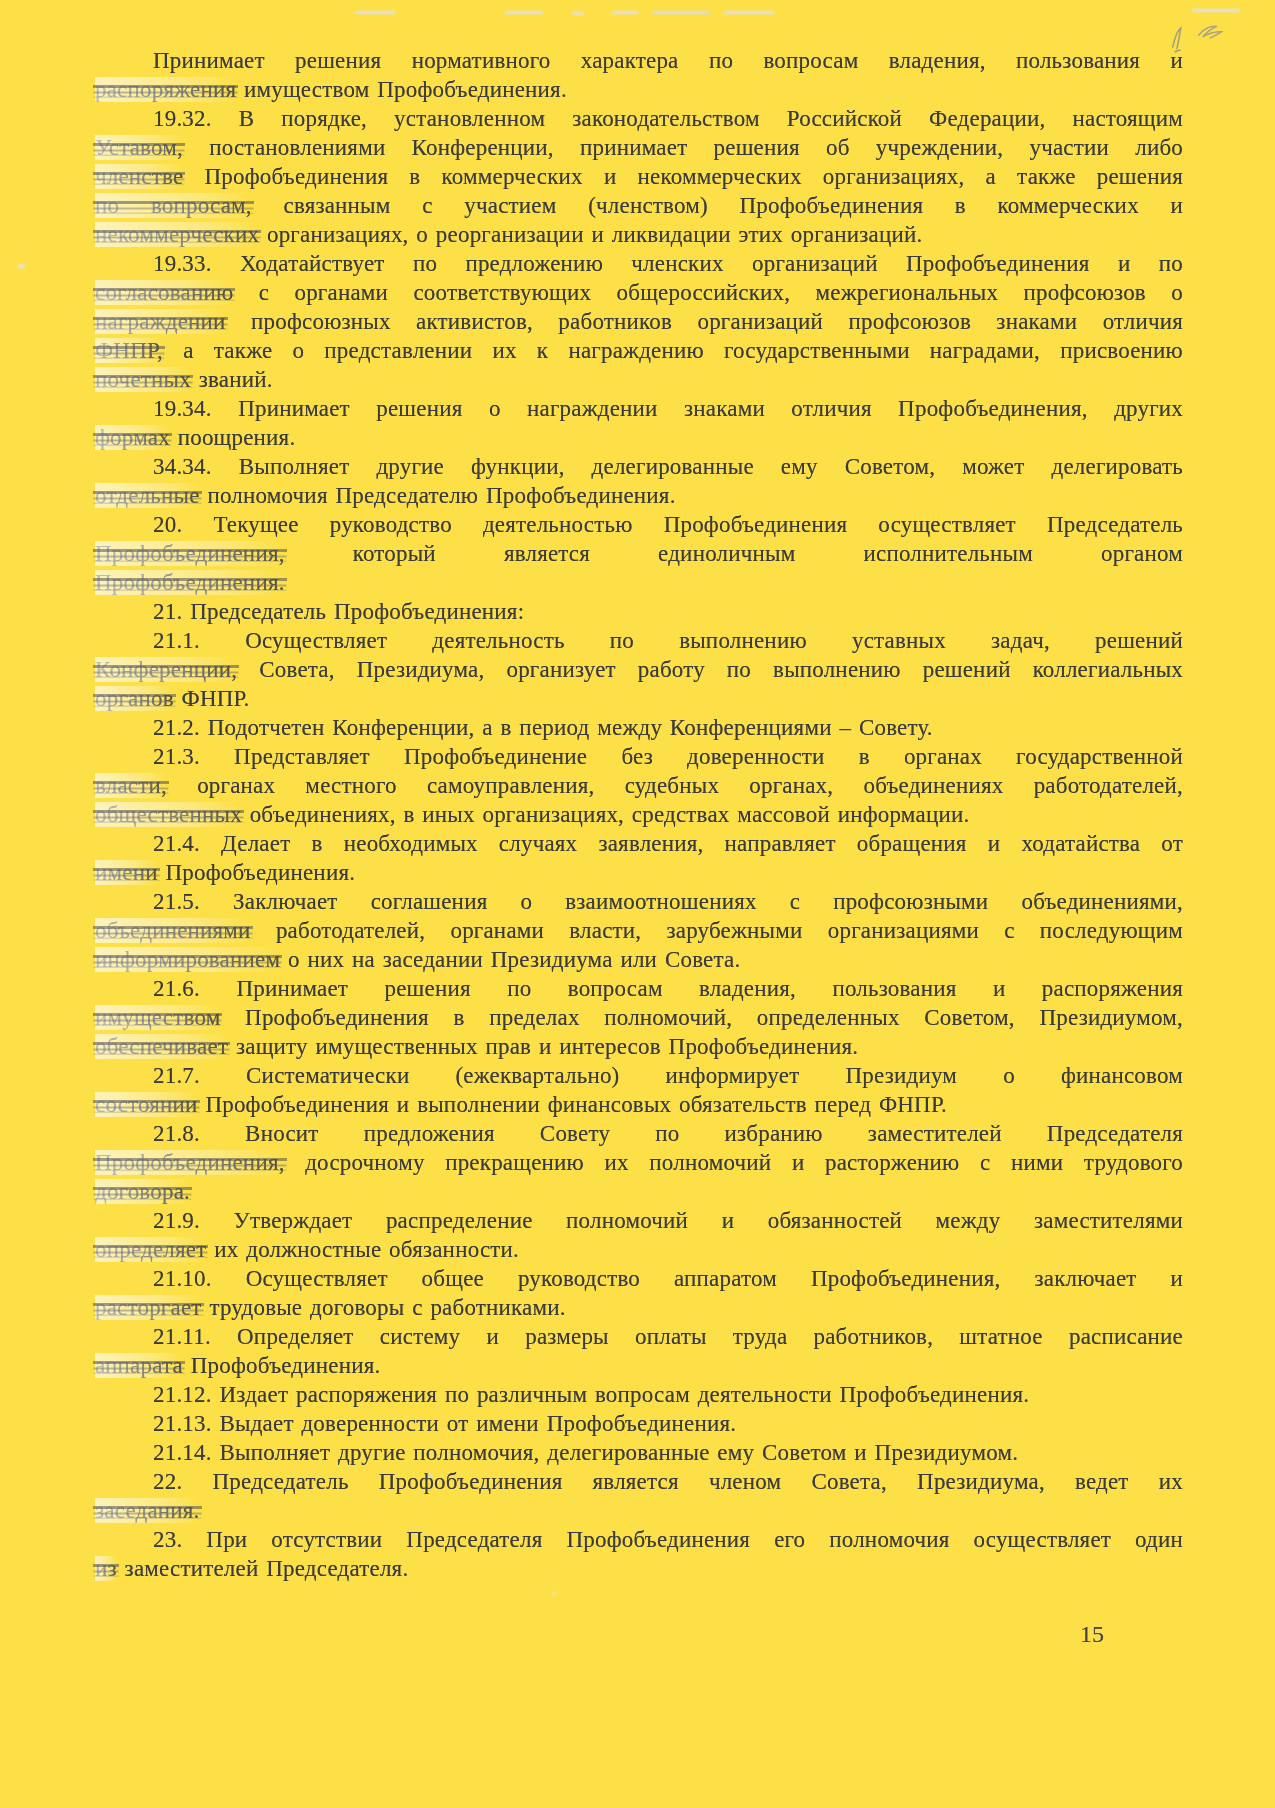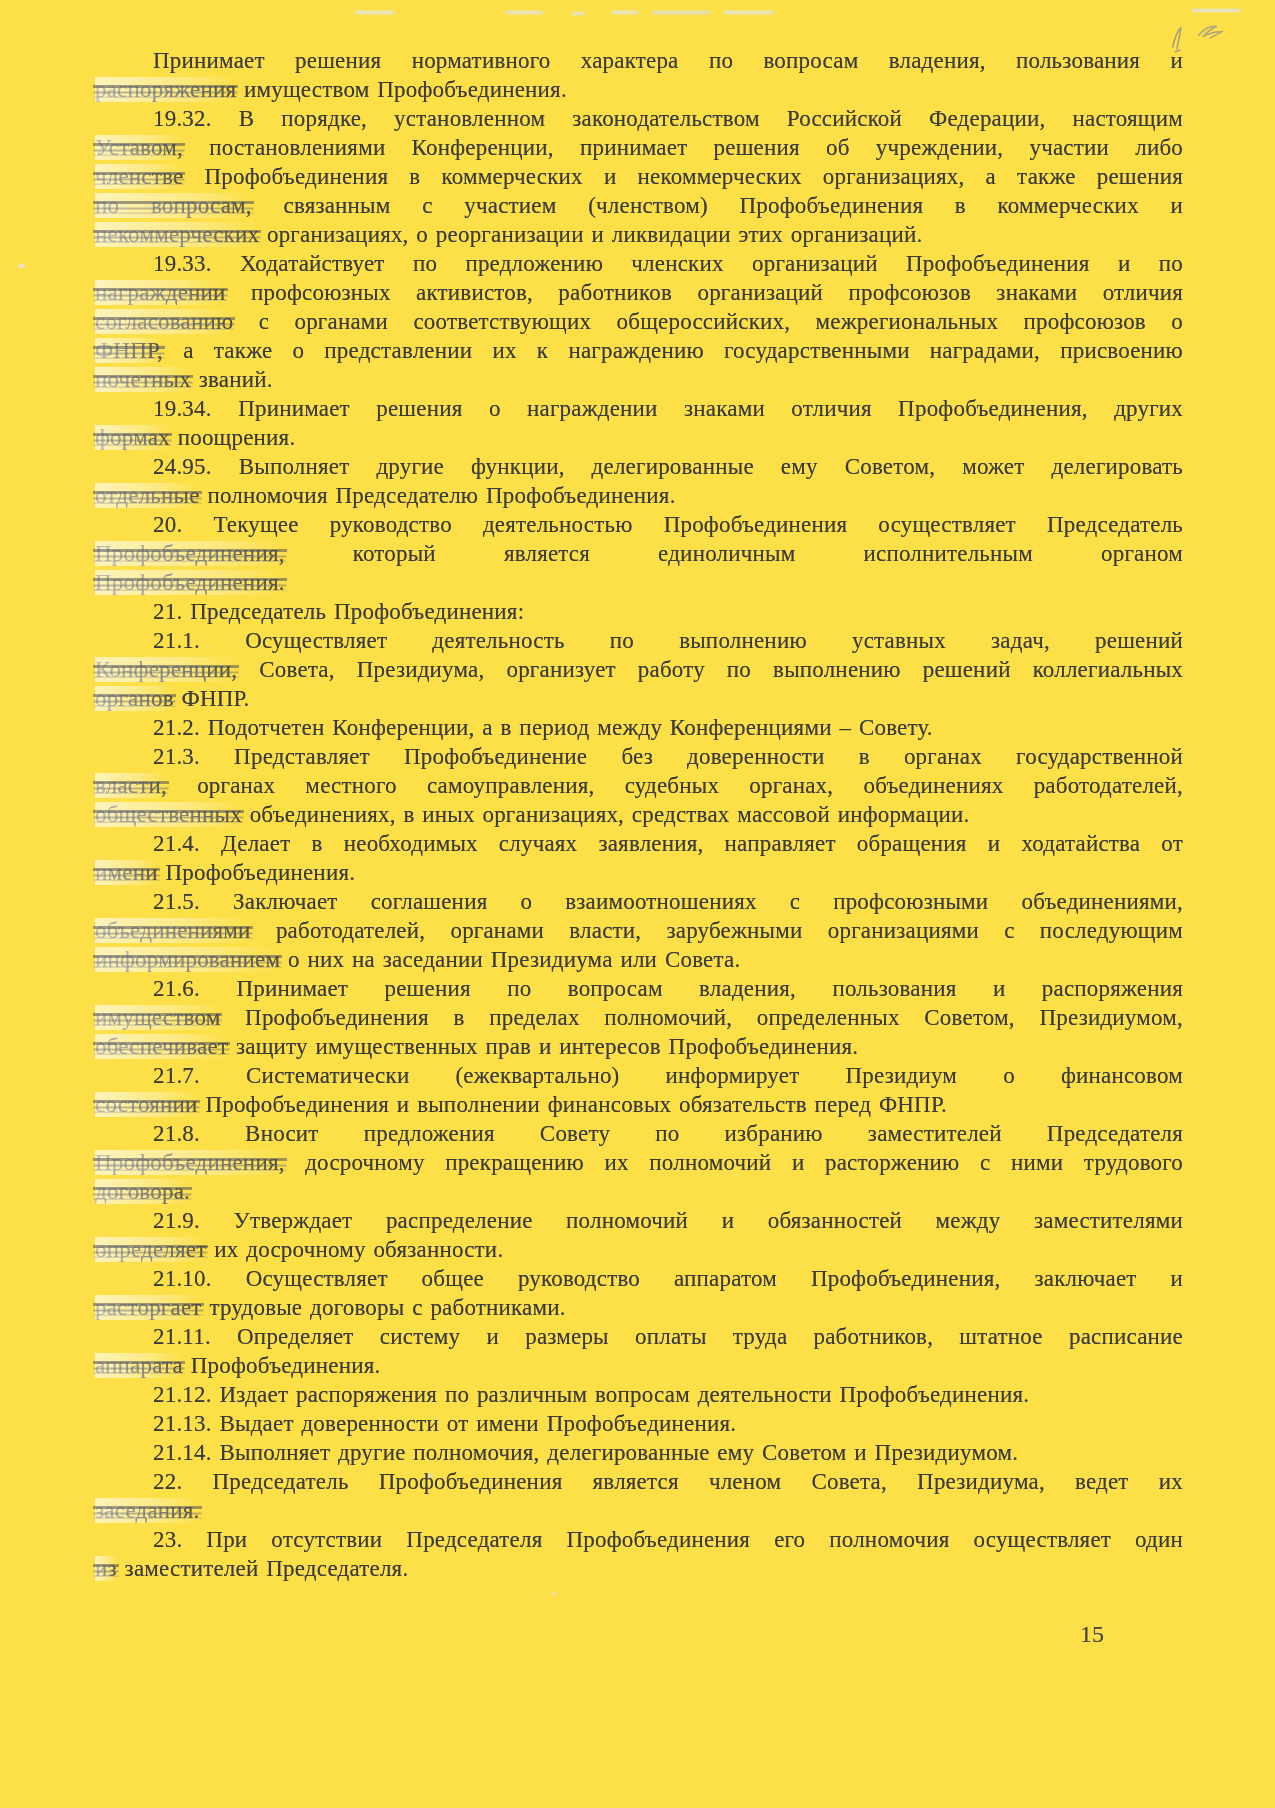--- a/index.html
+++ b/index.html
@@ -95,33 +95,33 @@
   <div class="line"><span class="smudge">Уставом,</span> <span class="line-text">постановлениями Конференции, принимает решения об учреждении, участии либо</span></div>
 
   <div class="line"><span class="smudge">членстве</span> <span class="line-text">Профобъединения в коммерческих и некоммерческих организациях, а также решения</span></div>
 
   <div class="line"><span class="smudge">по вопросам,</span> <span class="line-text">связанным с участием (членством) Профобъединения в коммерческих и</span></div>
 
   <div class="line last"><span class="smudge">некоммерческих</span> <span class="line-text">организациях, о реорганизации и ликвидации этих организаций.</span></div>
 
   <div class="line indent"><span class="line-text">19.33. Ходатайствует по предложению членских организаций Профобъединения и по</span></div>
 
+  <div class="line"><span class="smudge">согласованию</span> <span class="line-text">с органами соответствующих общероссийских, межрегиональных профсоюзов о</span></div>
+
   <div class="line"><span class="smudge">награждении</span> <span class="line-text">профсоюзных активистов, работников организаций профсоюзов знаками отличия</span></div>
 
-  <div class="line"><span class="smudge">согласованию</span> <span class="line-text">с органами соответствующих общероссийских, межрегиональных профсоюзов о</span></div>
-
   <div class="line"><span class="smudge">ФНПР,</span> <span class="line-text">а также о представлении их к награждению государственными наградами, присвоению</span></div>
 
   <div class="line last"><span class="smudge">почетных</span> <span class="line-text">званий.</span></div>
 
   <div class="line indent"><span class="line-text">19.34. Принимает решения о награждении знаками отличия Профобъединения, других</span></div>
 
   <div class="line last"><span class="smudge">формах</span> <span class="line-text">поощрения.</span></div>
 
-  <div class="line indent"><span class="line-text">24.95. Выполняет другие функции, делегированные ему Советом, может делегировать</span></div>
+  <div class="line indent"><span class="line-text">34.34. Выполняет другие функции, делегированные ему Советом, может делегировать</span></div>
 
   <div class="line last"><span class="smudge">отдельные</span> <span class="line-text">полномочия Председателю Профобъединения.</span></div>
 
   <div class="line indent"><span class="line-text">20. Текущее руководство деятельностью Профобъединения осуществляет Председатель</span></div>
 
   <div class="line"><span class="smudge">Профобъединения,</span> <span class="line-text">который является единоличным исполнительным органом</span></div>
 
   <div class="line last"><span class="smudge">Профобъединения.</span></div>
 
   <div class="line indent last"><span class="line-text">21. Председатель Профобъединения:</span></div>
@@ -162,21 +162,21 @@
 
   <div class="line indent"><span class="line-text">21.8. Вносит предложения Совету по избранию заместителей Председателя</span></div>
 
   <div class="line"><span class="smudge">Профобъединения,</span> <span class="line-text">досрочному прекращению их полномочий и расторжению с ними трудового</span></div>
 
   <div class="line last"><span class="smudge">договора.</span></div>
 
   <div class="line indent"><span class="line-text">21.9. Утверждает распределение полномочий и обязанностей между заместителями</span></div>
 
 
-  <div class="line last"><span class="smudge">определяет</span> <span class="line-text">их досрочному обязанности.</span></div>
+  <div class="line last"><span class="smudge">определяет</span> <span class="line-text">их должностные обязанности.</span></div>
 
   <div class="line indent"><span class="line-text">21.10. Осуществляет общее руководство аппаратом Профобъединения, заключает и</span></div>
 
   <div class="line last"><span class="smudge">расторгает</span> <span class="line-text">трудовые договоры с работниками.</span></div>
 
   <div class="line indent"><span class="line-text">21.11. Определяет систему и размеры оплаты труда работников, штатное расписание</span></div>
 
   <div class="line last"><span class="smudge">аппарата</span> <span class="line-text">Профобъединения.</span></div>
 
   <div class="line indent last"><span class="line-text">21.12. Издает распоряжения по различным вопросам деятельности Профобъединения.</span></div>

